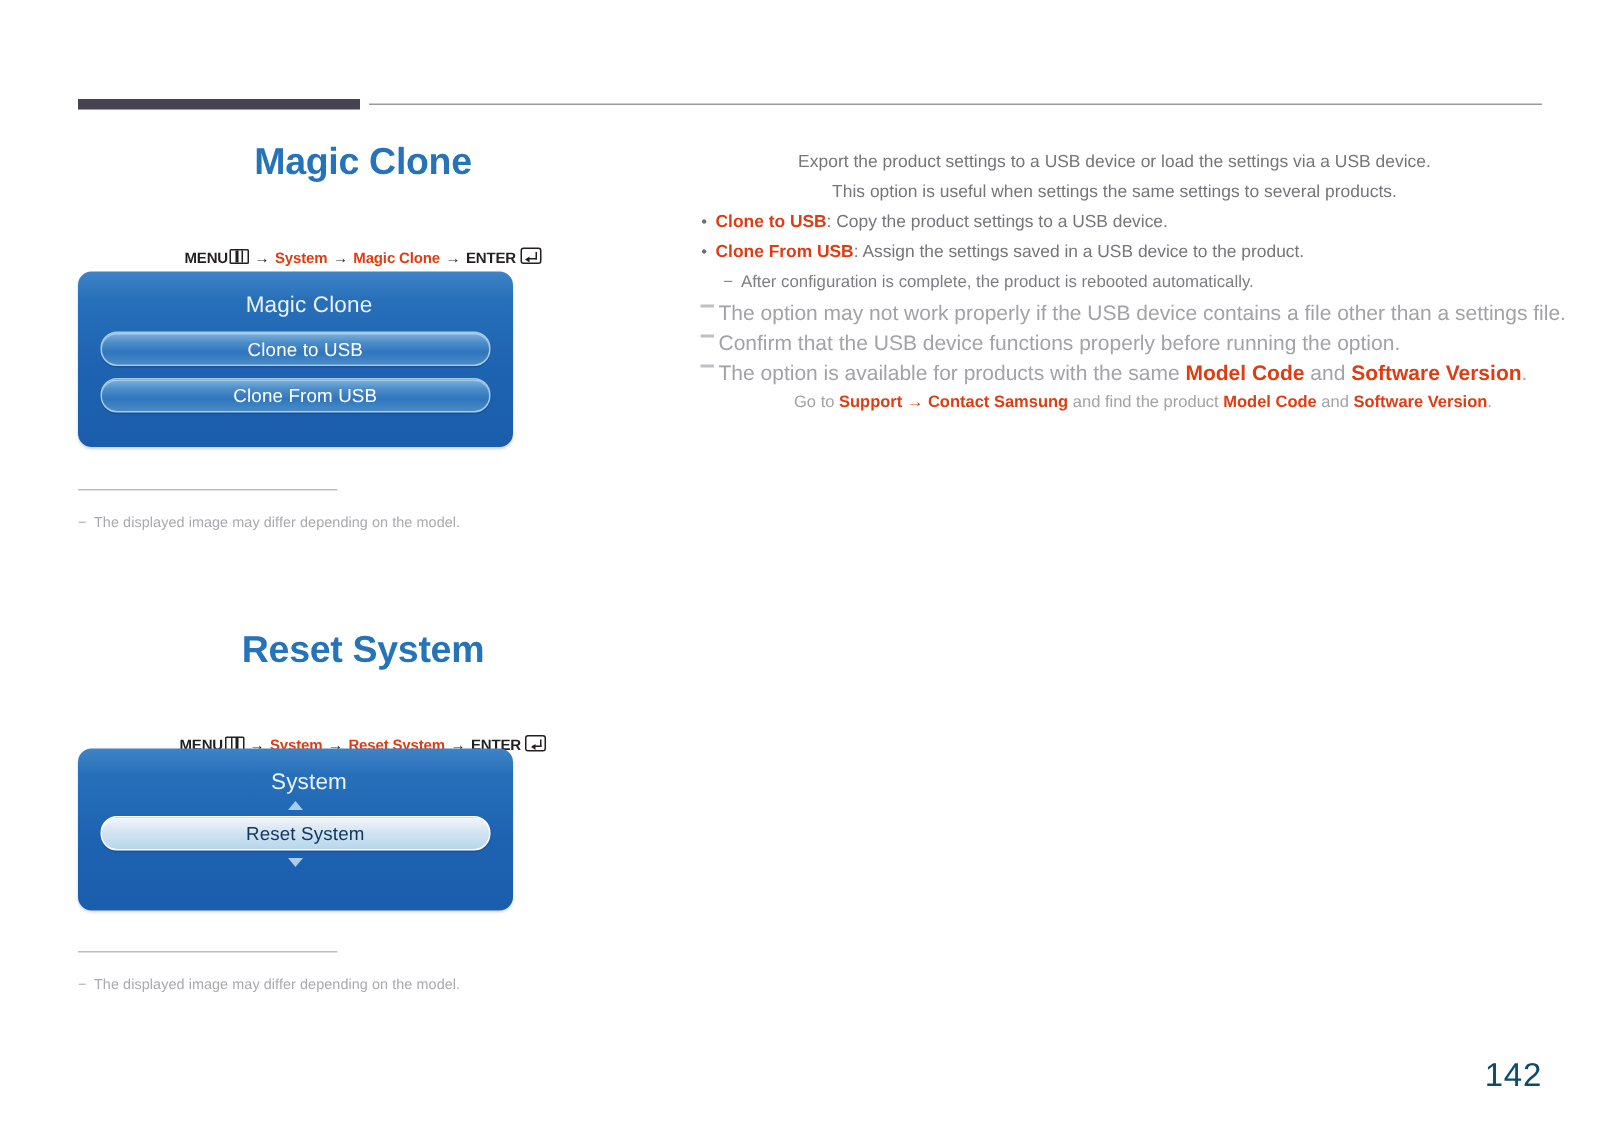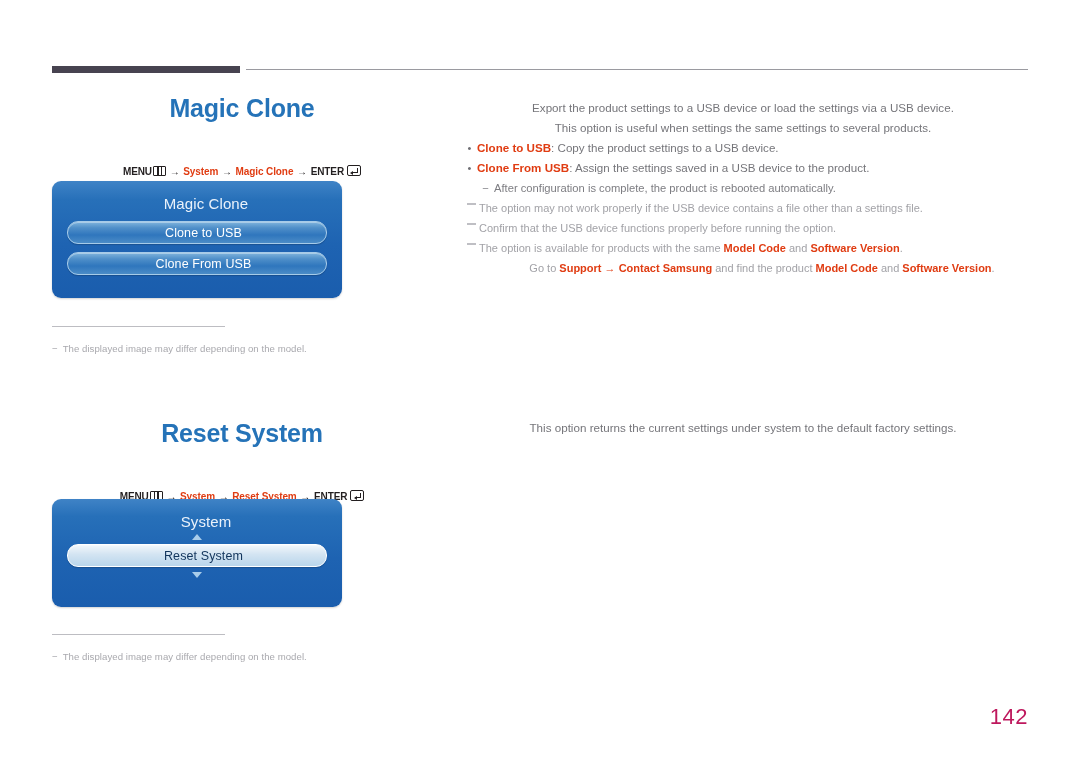--- a/index.html
+++ b/index.html
@@ -223,21 +223,21 @@
     white-space: nowrap;
   }
   .subdash-mark {
     width: 17px;
     flex: 0 0 17px;
     color: #8a8a8f;
   }
 
   .note-row {
     display: flex;
-    font-size: 11px;
+    font-size: 14px;
     color: #a2a2a7;
     line-height: 20px;
     padding-left: 14px;
     white-space: nowrap;
   }
   .note-mark {
     flex: 0 0 12px;
     width: 12px;
     position: relative;
   }
@@ -267,21 +267,21 @@
     top: 418px;
     width: 580px;
   }
 
   
   .page-num {
     position: absolute;
     right: 52px;
     top: 704px;
     font-size: 22px;
-    color: #be185d;
+    color: #0c4a6e;
     letter-spacing: 0.5px;
   }
 </style>
 </head>
 <body>
 
 <div class="page">
 
   <div class="hdr-bar"></div>
   <div class="hdr-line"></div>
@@ -371,19 +371,16 @@
     <div class="osd-scrollwrap-bot">
       <div class="osd-arrow down"></div>
     </div>
   </div>
 
   <div style="position:absolute; left:52px; top:634px;">
     <div class="fnote-rule"></div>
     <div class="fnote"><span class="dash">−</span><span>The displayed image may differ depending on the model.</span></div>
   </div>
 
-  <div class="right-col-2">
-    <div class="body-line">This option returns the current settings under system to the default factory settings.</div>
-  </div>
 
   <div class="page-num">142</div>
 
 </div>
 
 </body></html>

